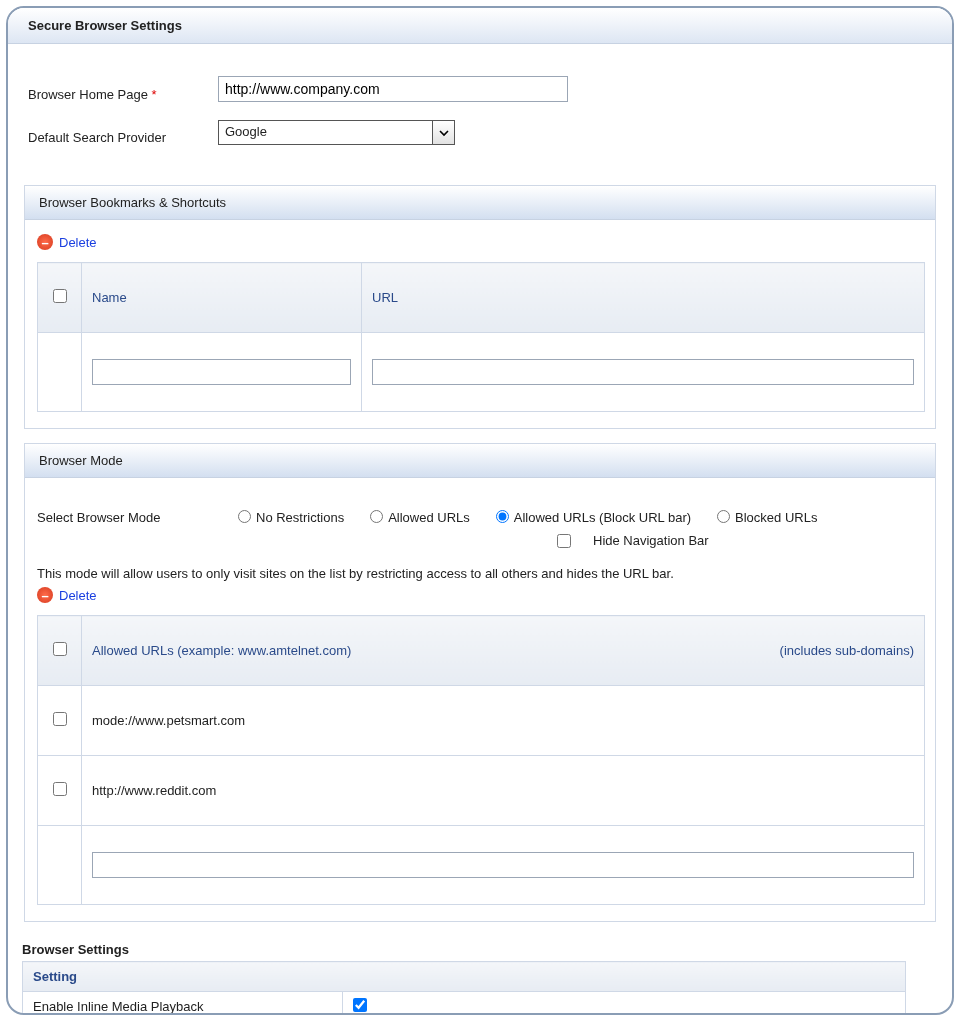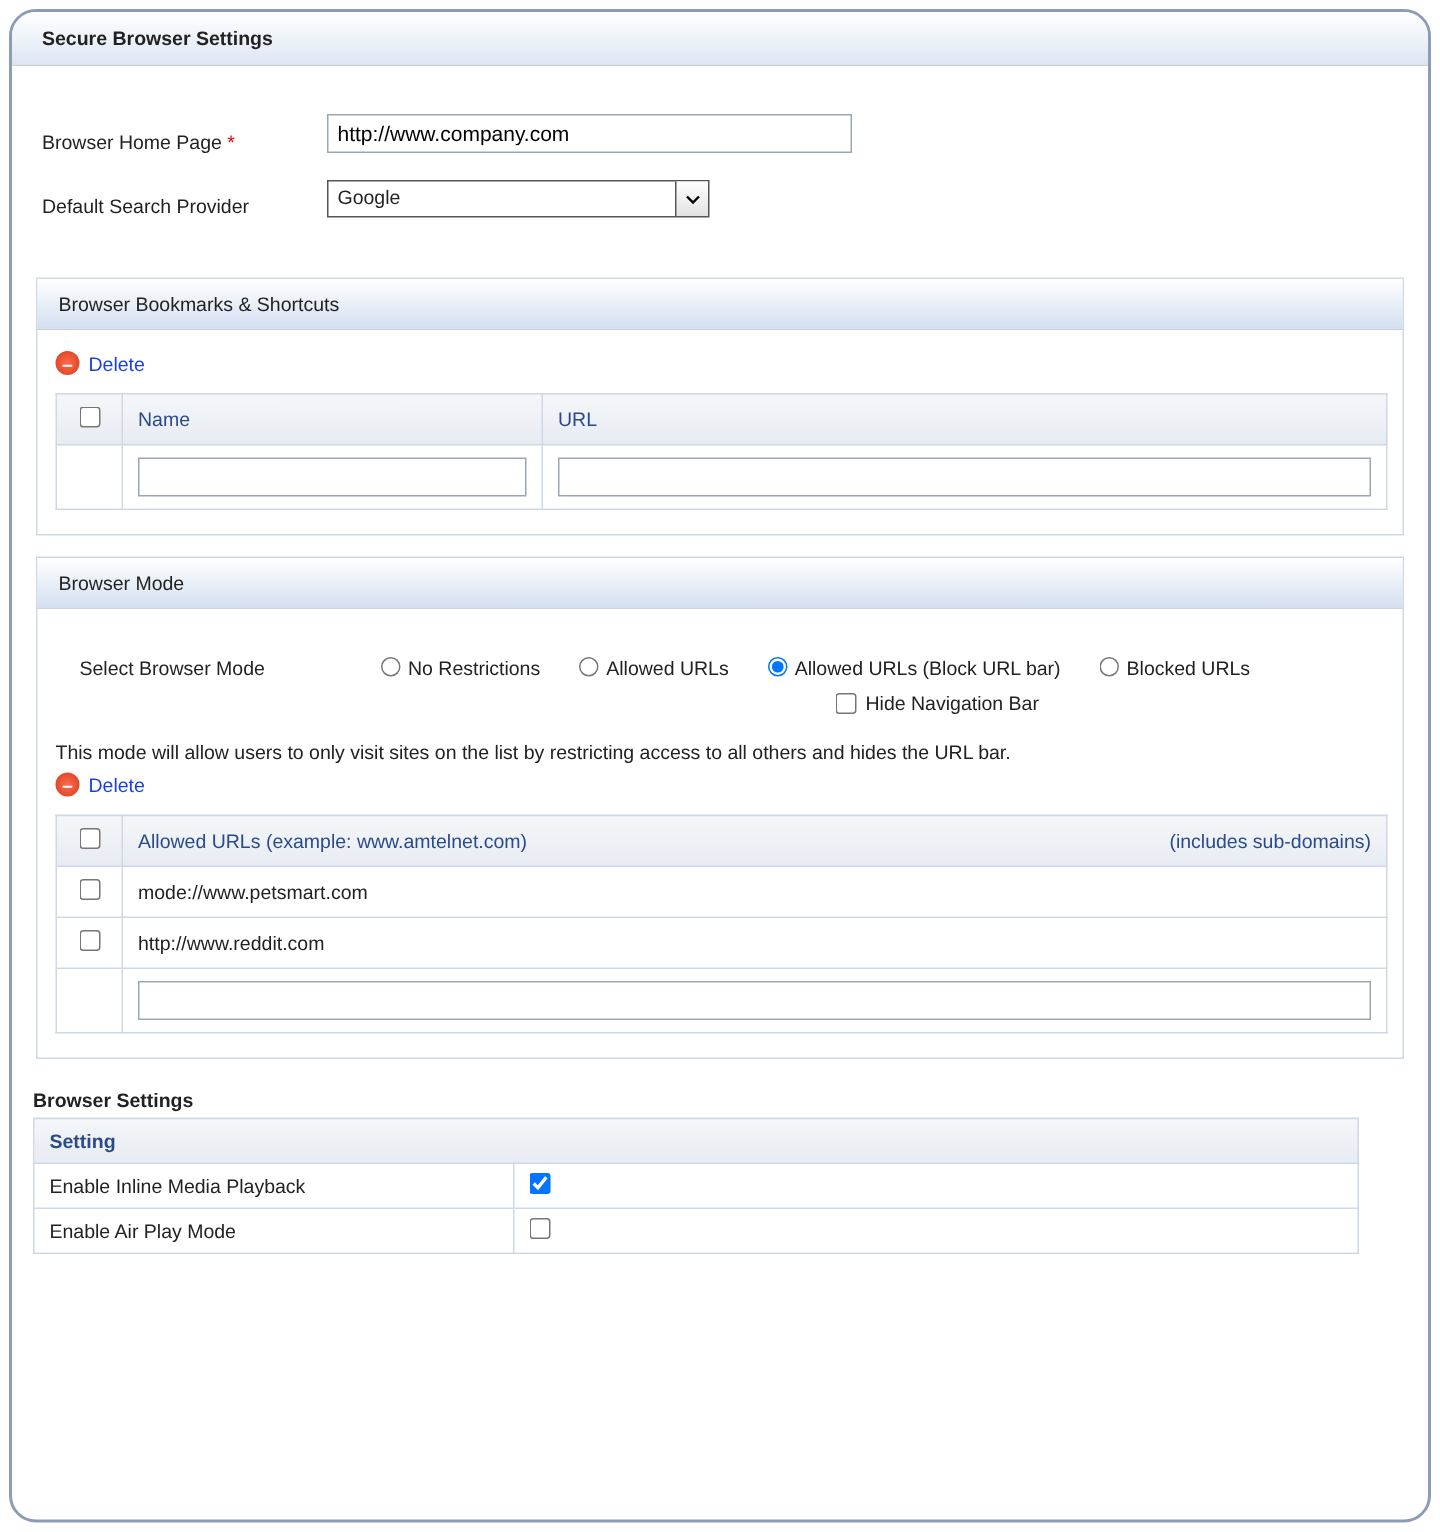--- a/index.html
+++ b/index.html
@@ -40,21 +40,21 @@
 input[type=text] {
   font-size: 14px;
   padding: 4px 6px;
   border: 1px solid #9ba6b5;
   background: #fff;
 }
 .homepage-input { width: 350px; }
 .select-wrap {
   display: flex;
   border: 1px solid #555;
-  width: 255px;
+  width: 237px;
   height: 25px;
   align-items: stretch;
 }
 .select-wrap .sel-val {
   flex: 1;
   padding: 3px 6px;
 }
 .select-wrap .sel-btn {
   width: 22px;
   border-left: 1px solid #555;
@@ -92,37 +92,37 @@
   color:#fff; font-weight:bold; font-size:13px; line-height:1;
 }
 
 table.grid {
   width: 100%;
   border-collapse: collapse;
   border: 1px solid #cfd8e6;
 }
 table.grid th, table.grid td {
   border: 1px solid #cfd8e6;
-  padding: 8px 10px;
+  padding: 26px 10px;
   text-align: left;
   font-weight: normal;
 }
 table.grid th {
   background: linear-gradient(#f4f6f9,#e7ecf3);
   color: #2a4a8a;
 }
 table.grid .chk-col { width: 44px; text-align:center; }
 table.grid .name-col { width: 280px; }
 input.cell-input { width: 100%; padding:4px; border:1px solid #9ba6b5; }
 .hint { color:#2a4a8a; float:right; }
 
 .radio-row { display:flex; align-items:center; gap:26px; margin: 18px 0 8px 0; flex-wrap:wrap; }
-.radio-row .lbl { width:175px;margin-left:16px; }
+.radio-row .lbl { width:175px; }
 .radio-opt { display:inline-flex; align-items:flex-start; gap:5px; }
-.hide-nav-row { margin-left: 520px; margin-bottom: 18px; display:flex; align-items:center; gap:6px;}
+.hide-nav-row { margin-left: 520px; margin-bottom: 18px; display:flex; align-items:center; gap:22px;}
 .mode-desc { margin: 10px 0 6px 0; }
 
 .settings-heading { font-weight:bold; margin: 20px 0 4px 14px; }
 table.settings {
   margin: 0 14px;
   width: calc(100% - 60px);
   border-collapse: collapse;
   border: 1px solid #cfd8e6;
 }
 table.settings th {

